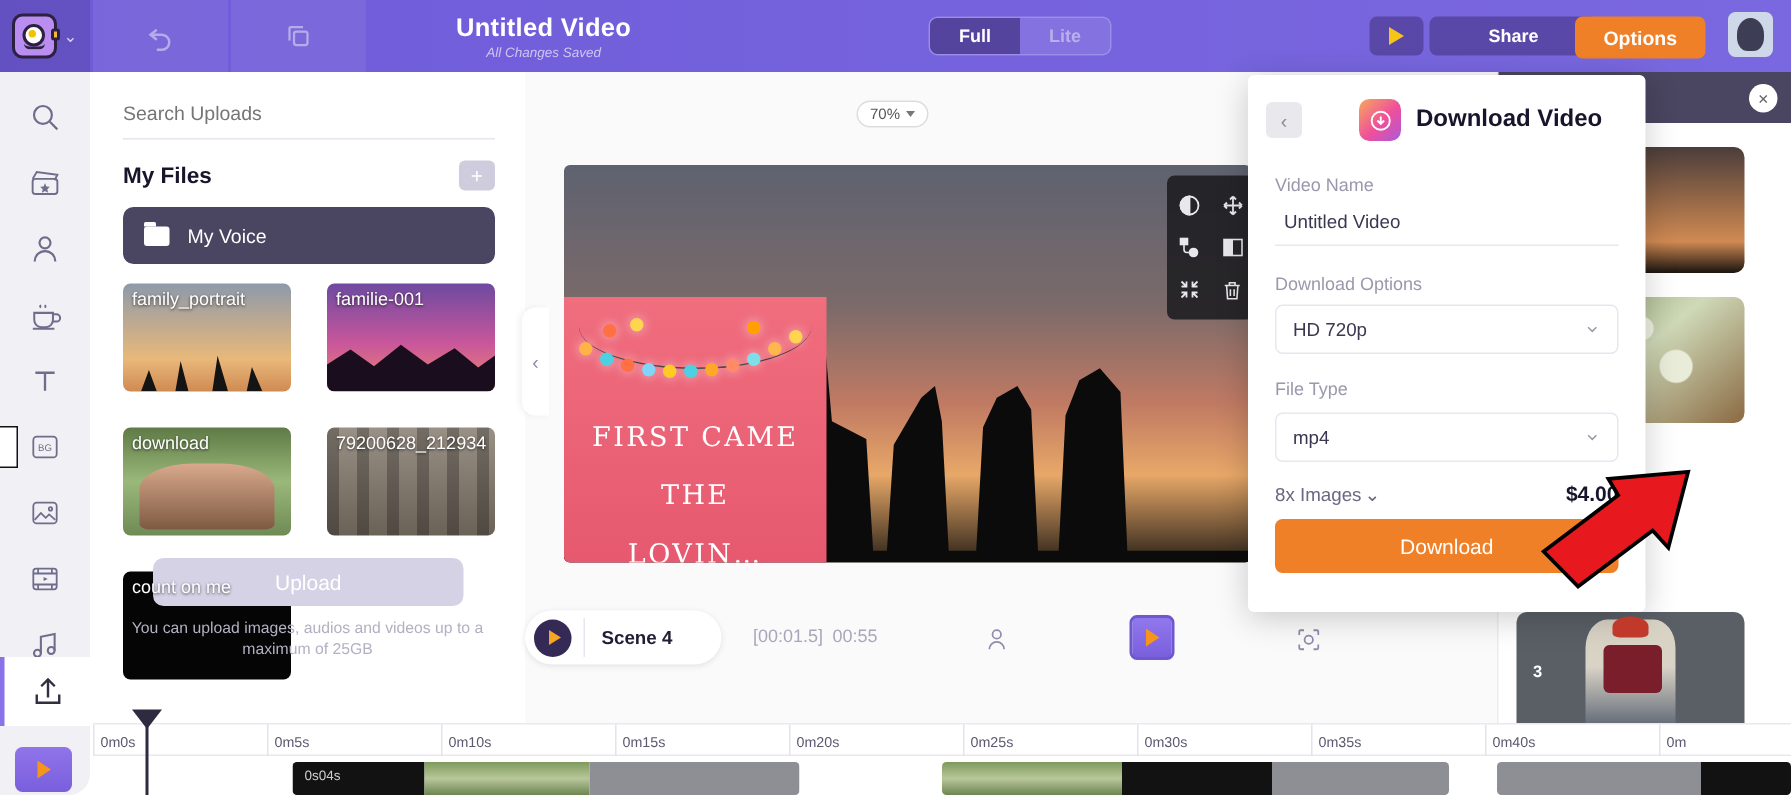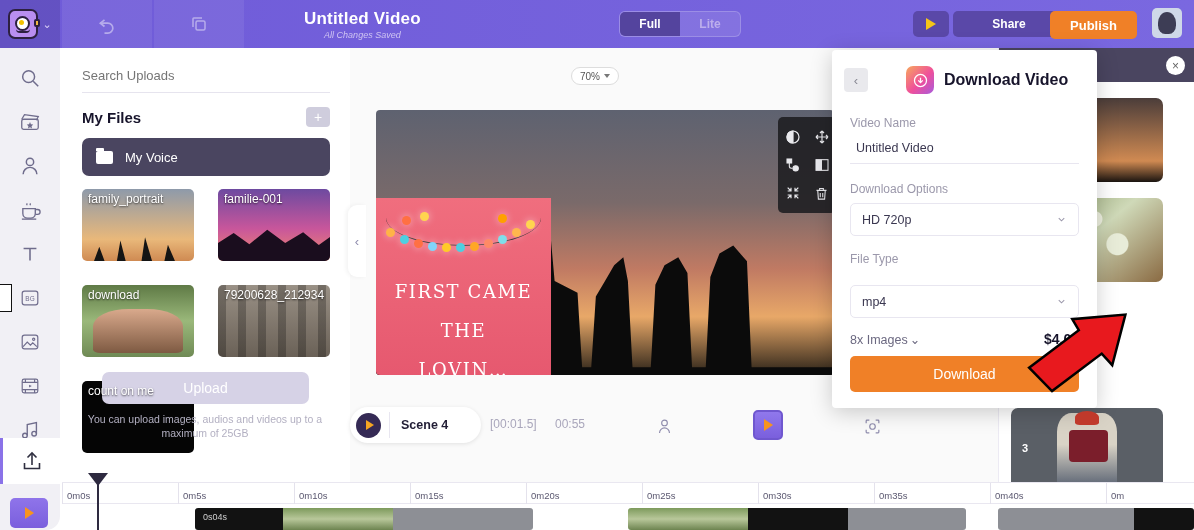--- a/index.html
+++ b/index.html
@@ -316,21 +316,21 @@
     width: 25px; height: 25px; border-radius: 50%; background: #352a55;
     margin-left: 6px; display: flex; align-items: center; justify-content: center;
   }
   .scene-play .t {
     width: 0; height: 0; border-left: 8px solid #f5a623;
     border-top: 5px solid transparent; border-bottom: 5px solid transparent;
     margin-left: 2px;
   }
   .scene-sep { width: 1px; height: 26px; background: #e8e6f0; margin-left: 8px; }
   .scene-pill span { font-size: 12.5px; font-weight: bold; color: #211d35; margin-left: 11px; }
-  .tc-a { position: absolute; left: 140px; top: 17px; font-size: 12px; color: #a9a6bb; }
+  .tc-a { position: absolute; left: 152px; top: 17px; font-size: 12px; color: #a9a6bb; }
   .tc-b { position: absolute; left: 205px; top: 17px; font-size: 12px; color: #a9a6bb; }
   .sb-ico {
     position: absolute; top: 12px; width: 28px; height: 28px;
     display: flex; align-items: center; justify-content: center;
     cursor: pointer; color: #8f8cad;
   }
   .sb-film {
     position: absolute; left: 403px; top: 10px; width: 30px; height: 30px;
     border-radius: 5px; cursor: pointer;
     background: linear-gradient(180deg,#9078ec,#7a5fdd);
@@ -472,21 +472,21 @@
   </div>
 
   <div class="seg-wrap">
     <div class="seg on">Full</div>
     <div class="seg off">Lite</div>
   </div>
   <div class="play-btn">
     <div class="play-tri"></div>
   </div>
   <div class="share-btn">Share</div>
-  <div class="publish-btn">Publish</div>
+  <div class="publish-btn">Options</div>
   <div class="avatar-hdr"></div>
 
   <div class="rail">
     <div class="rail-item">
       <svg width="22" height="22" viewBox="0 0 24 24" fill="none" stroke="currentColor" stroke-width="1.6">
         <circle cx="10.5" cy="10.5" r="6.5"></circle>
           <path d="M15.5 15.5L21 21"></path>
       </svg>
     </div>
     <div class="rail-item">
@@ -777,21 +777,21 @@
       <div style="margin-top:7px;height:33px;border:1px solid #e8e6f0;border-radius:5px;
                   display:flex;align-items:center;justify-content:space-between;
                   padding:0 11px;font-size:12.5px;color:#3a3750;cursor:pointer;">
         <span>HD 720p</span>
         <svg width="11" height="11" viewBox="0 0 24 24" fill="none" stroke="#9b98ab" stroke-width="2.2">
             <path d="M6 9l6 6 6-6"></path>
           </svg>
       </div>
 
       <div style="font-size:12px;color:#9b98ab;margin-top:16px;">File Type</div>
-      <div style="margin-top:19px;height:33px;border:1px solid #e8e6f0;border-radius:5px;
+      <div style="margin-top:9px;height:33px;border:1px solid #e8e6f0;border-radius:5px;
                   display:flex;align-items:center;justify-content:space-between;
                   padding:0 11px;font-size:12.5px;color:#3a3750;cursor:pointer;">
         <span>mp4</span>
         <svg width="11" height="11" viewBox="0 0 24 24" fill="none" stroke="#9b98ab" stroke-width="2.2">
             <path d="M6 9l6 6 6-6"></path>
           </svg>
       </div>
 
       <div style="display:flex;align-items:center;justify-content:space-between;
                   margin-top:13px;">

